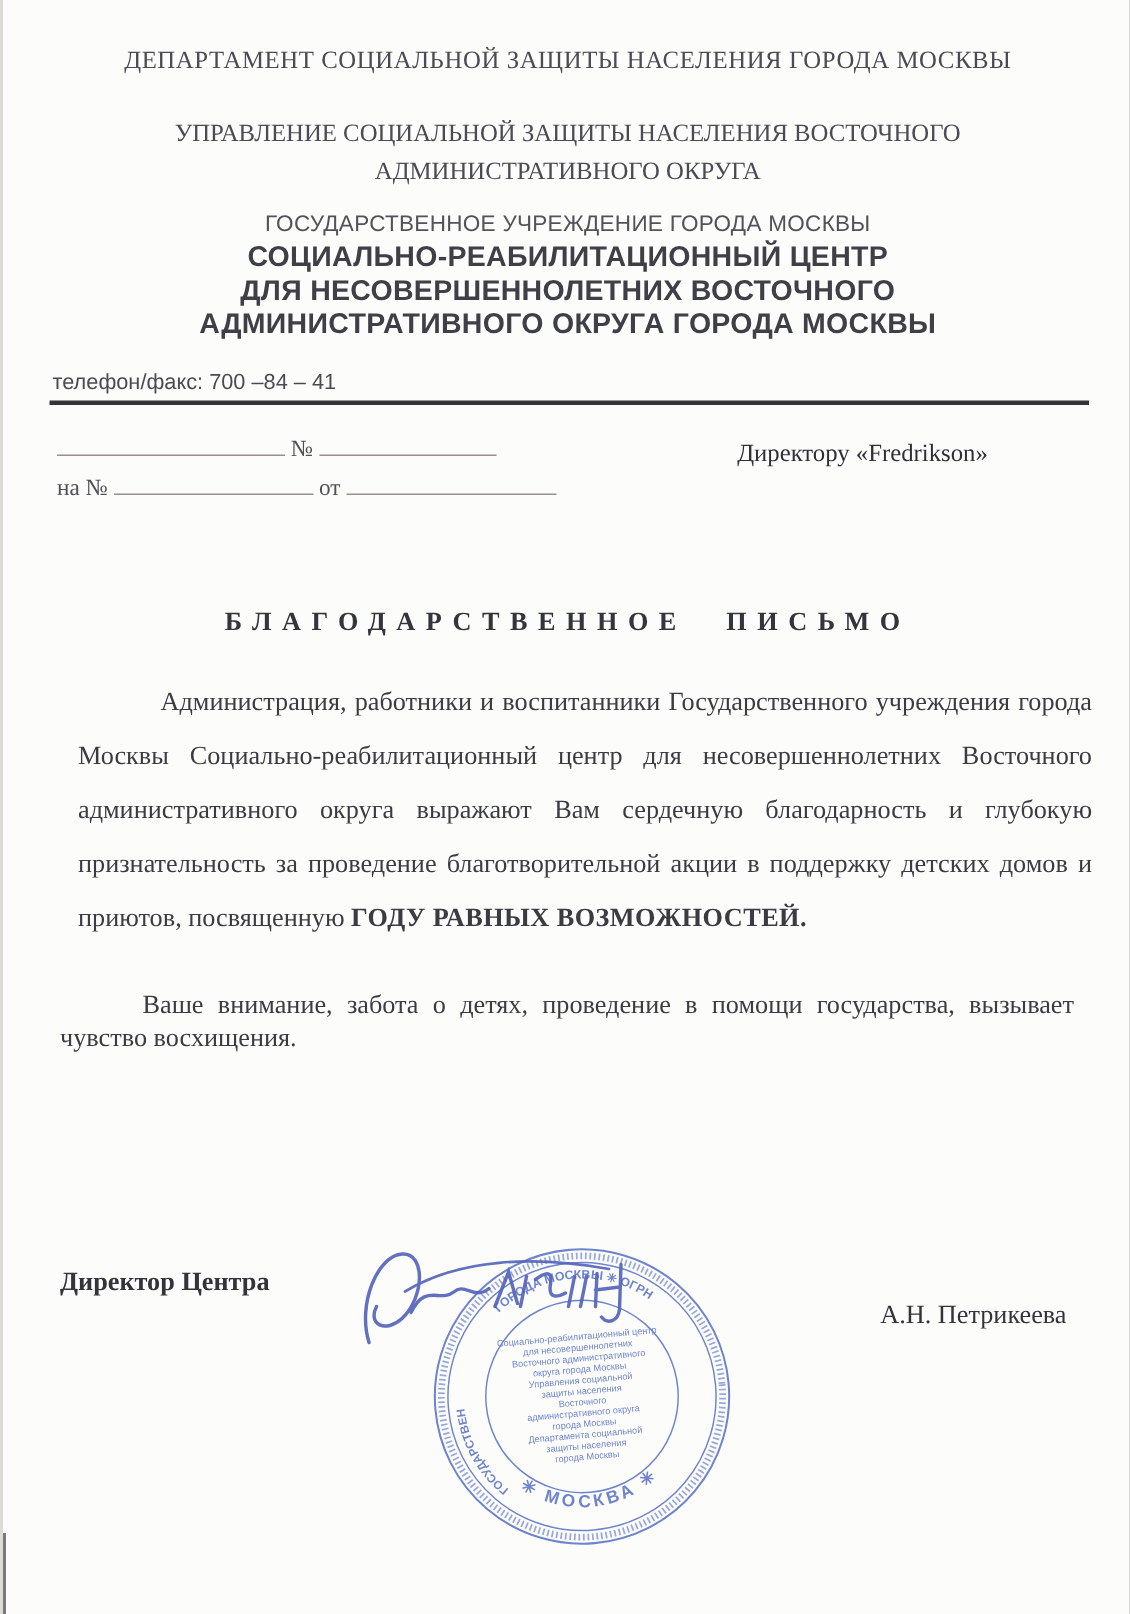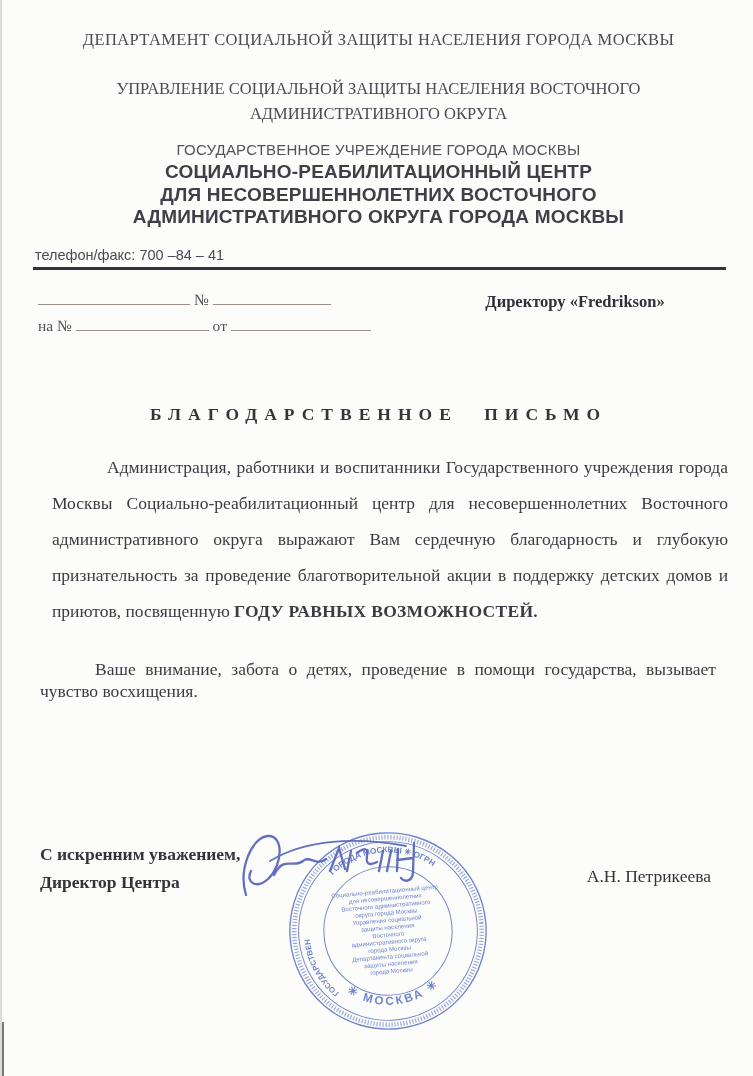--- a/index.html
+++ b/index.html
@@ -24,21 +24,21 @@
   .inst{top:141px;font-family:"Liberation Sans",sans-serif;font-size:15px;color:#52525a;letter-spacing:.2px;}
   .center-name{top:161px;font-family:"Liberation Sans",sans-serif;font-weight:bold;font-size:19px;line-height:22.5px;color:#3f3f47;letter-spacing:.2px;}
   .addr-row{top:247px;left:33px;right:33px;display:flex;justify-content:space-between;
     font-family:"Liberation Sans",sans-serif;font-size:14.5px;color:#4a4a52;}
   .rule{top:267px;left:31px;right:29px;height:3px;background:#33333b;}
   
   .ref{top:287px;left:36px;width:380px;font-size:15.5px;color:#50505a;line-height:26px;}
   .ul{display:inline-block;border-bottom:1.2px solid #9b9088;height:13px;vertical-align:baseline;}
   .w150{width:152px;} .w130{width:118px;} .w140{width:133px;} .w145{width:140px;}
   
-  .addressee{top:289px;right:40px;width:280px;text-align:center;font-weight:bold;font-size:16.5px;line-height:25px;color:#2f2f3a;}
+  .addressee{top:289px;right:40px;width:280px;text-align:center;font-weight:normal;font-size:16.5px;line-height:25px;color:#2f2f3a;}
   
   .title{top:404px;font-weight:bold;font-size:17.5px;letter-spacing:7px;word-spacing:15px;color:#34343d;}
   .body-p{left:38px;width:676px;text-align:justify;text-indent:55px;margin:0;font-size:17.5px;color:#3b3b43;}
   .p1{top:449px;line-height:36px;margin-left:12px;}
   .p1 b{letter-spacing:.3px;}
   .p2{top:659px;line-height:21.5px;}
   .p3{top:729px;line-height:21.5px;}
   
   .closing{top:841px;left:38px;font-weight:bold;font-size:17.5px;line-height:27.5px;color:#33333c;}
   .sig-name{top:866px;right:44px;font-weight:normal;font-size:17.5px;color:#33333c;}
@@ -81,21 +81,20 @@
   </div>
 
   <div class="abs centered title">БЛАГОДАРСТВЕННОЕ ПИСЬМО</div>
 
   <p class="abs body-p p1"><span>Администрация, работники и воспитанники Государственного учреждения города Москвы Социально-реабилитационный центр для несовершеннолетних Восточного административного округа выражают Вам сердечную благодарность и глубокую признательность за проведение благотворительной акции в поддержку детских домов и приютов, посвященную </span><b>ГОДУ РАВНЫХ ВОЗМОЖНОСТЕЙ.</b></p>
 
   <p class="abs body-p p2">Ваше внимание, забота о детях, проведение в помощи государства, вызывает чувство восхищения.</p>
 
 
   <div class="abs closing">
-    <div>С искренним уважением,</div>
     <div>Директор Центра</div>
   </div>
 
   <div class="abs sig-name">А.Н. Петрикеева</div>
 
   <svg class="abs stamp" viewBox="0 0 210 210">
     <g fill="none" stroke="#5b74c8">
       <circle cx="105" cy="105" r="101" stroke-width="1.4"></circle>
       <circle cx="105" cy="105" r="96.5" stroke-width="4.6" stroke-dasharray="1.2 1.9" opacity=".7"></circle>
       <circle cx="105" cy="105" r="92" stroke-width="1"></circle>

